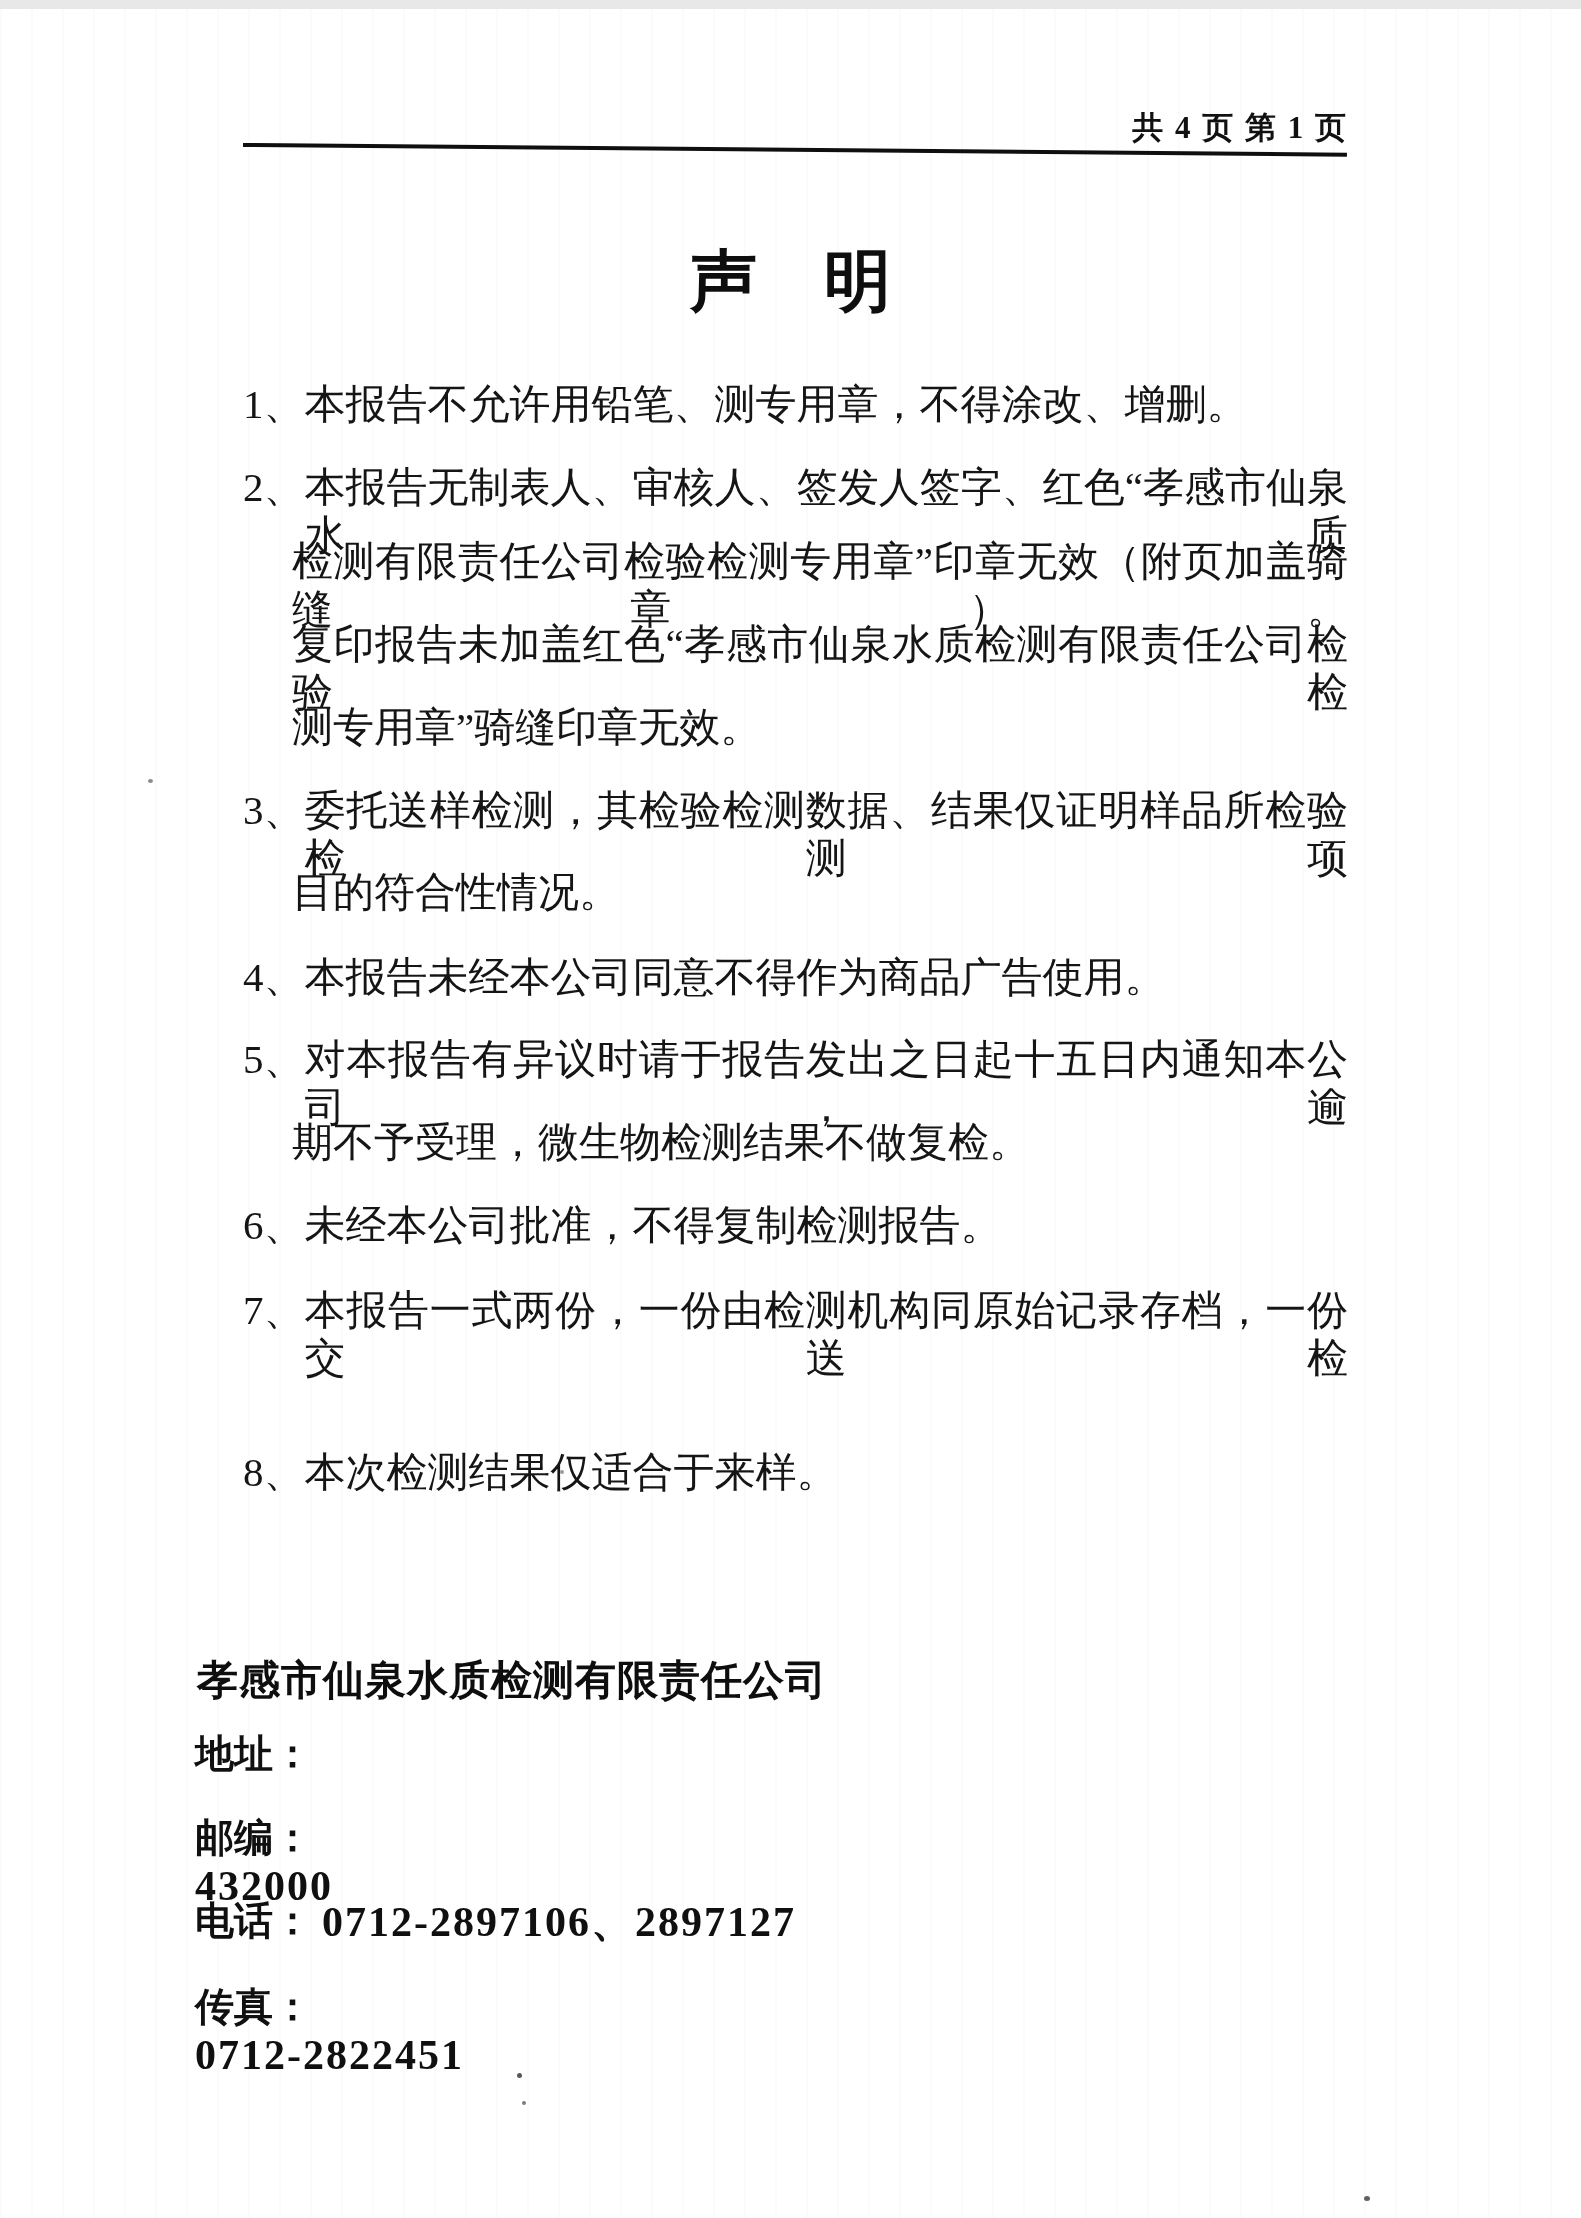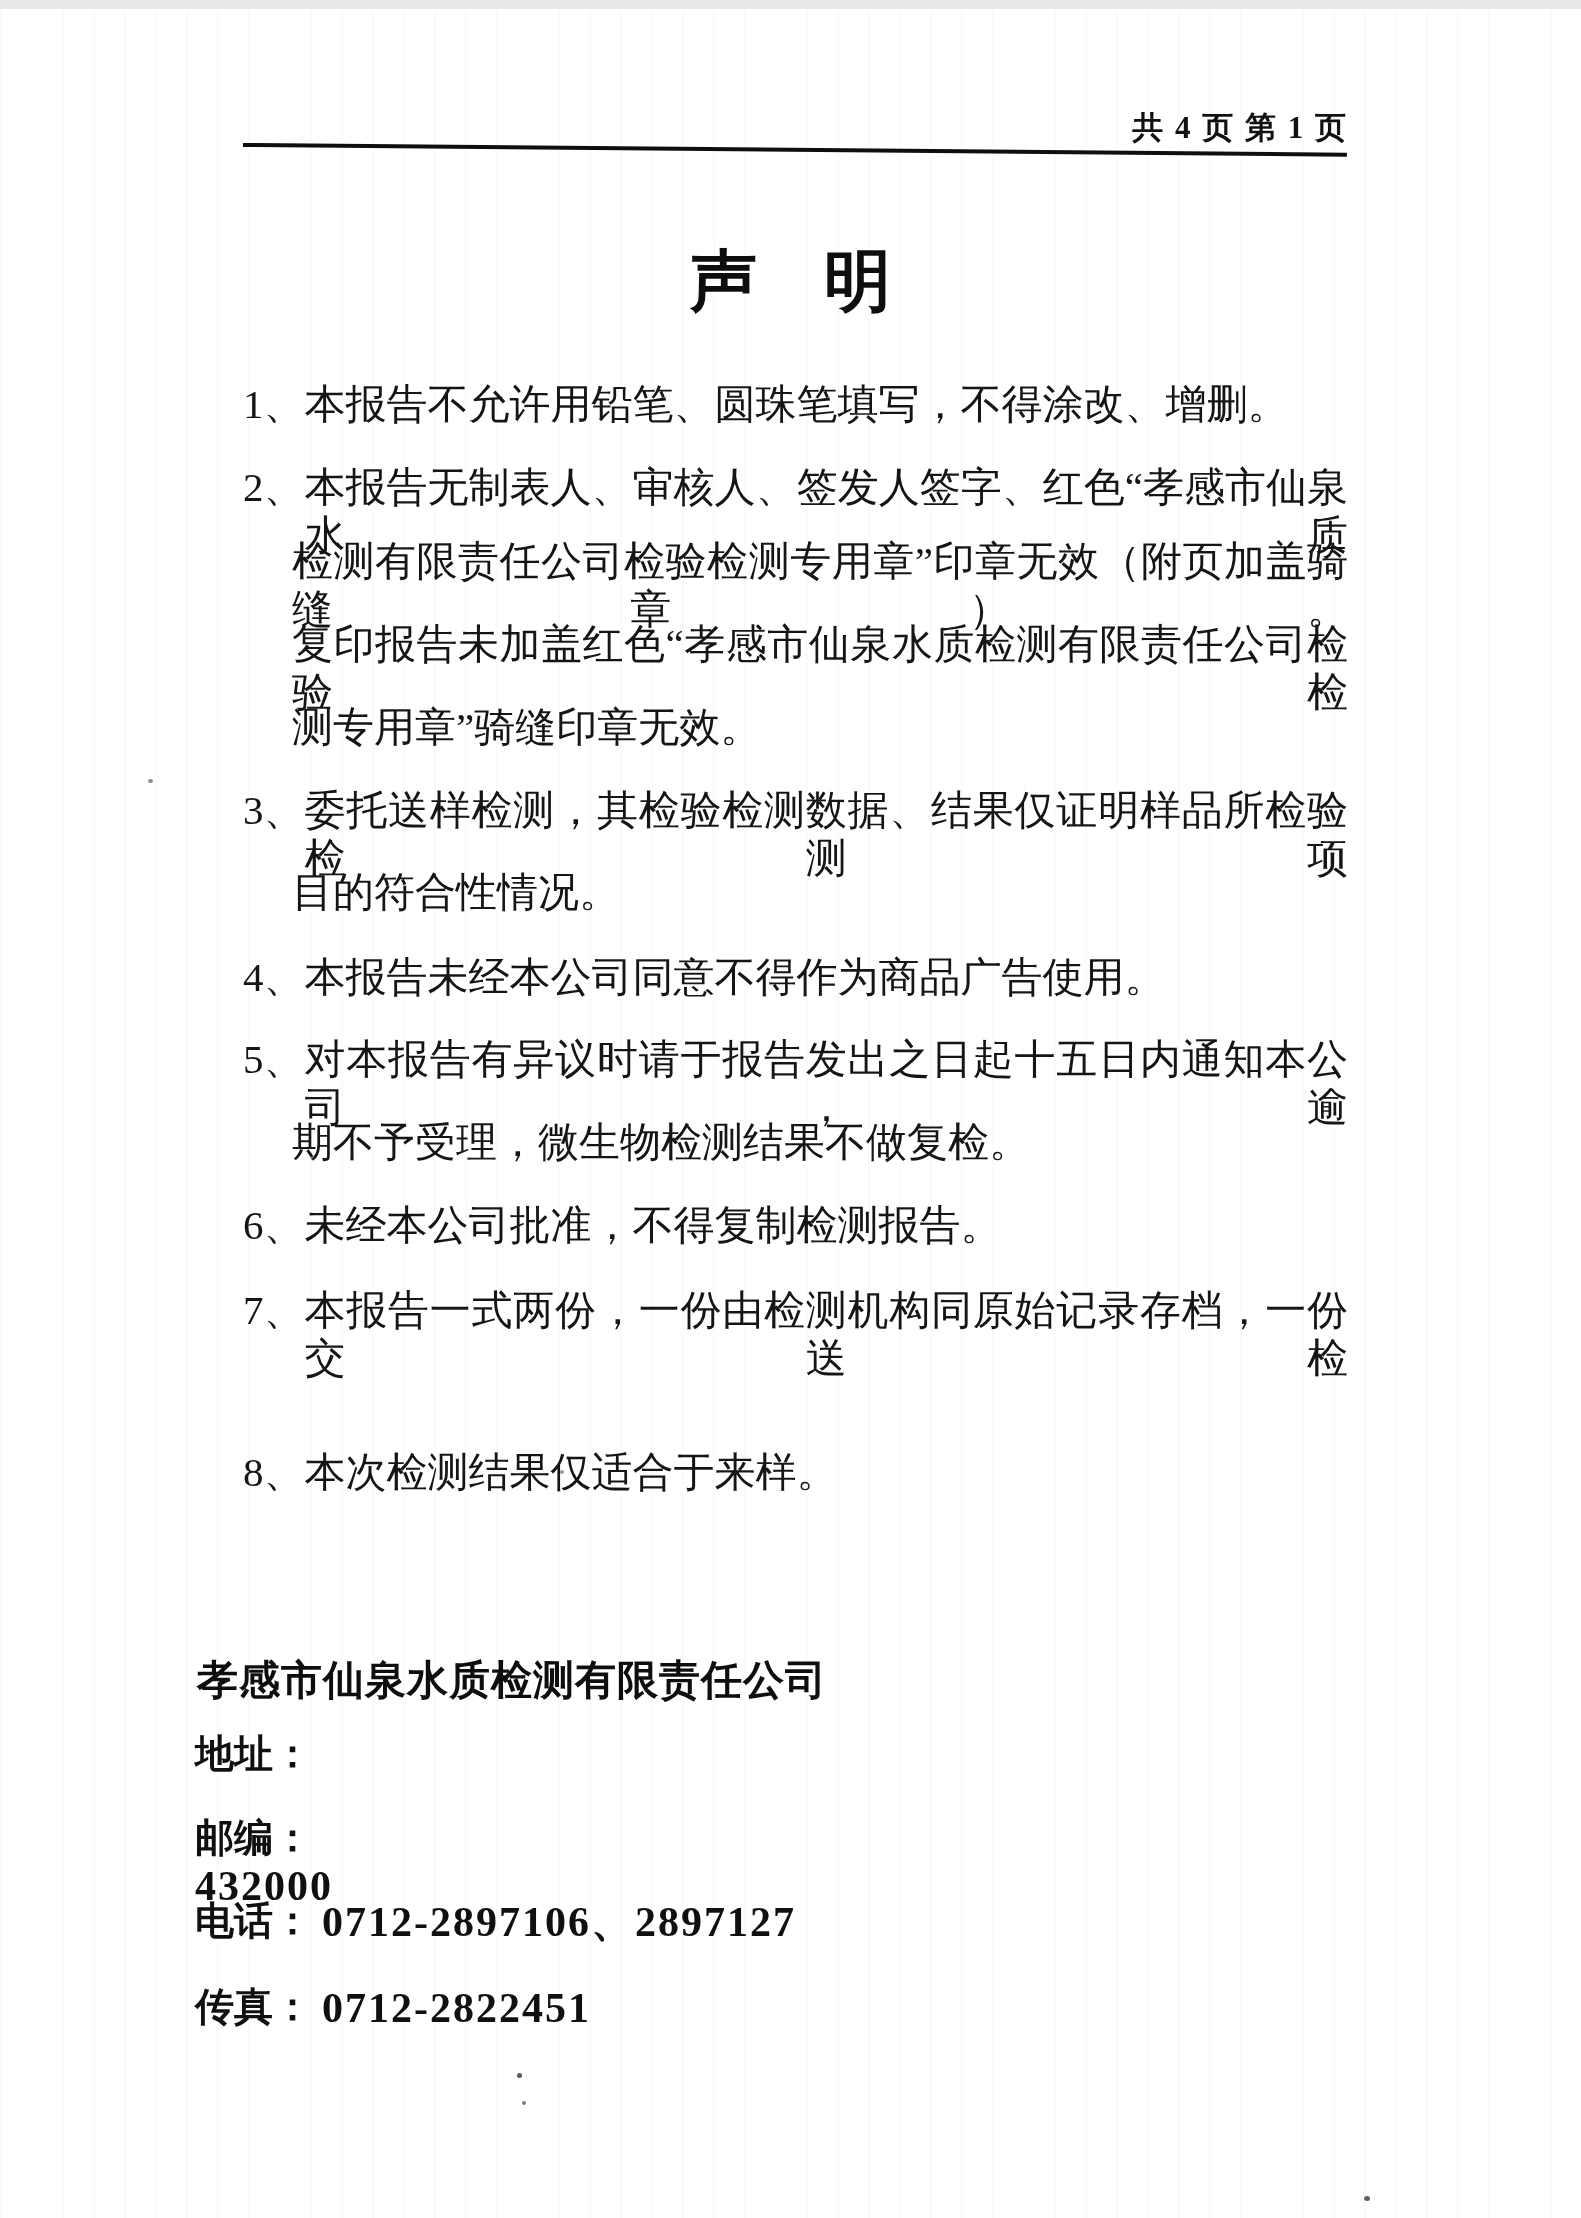--- a/index.html
+++ b/index.html
@@ -52,21 +52,21 @@
   .company{
     position:absolute; top:1647px; left:197px;
     font:bold 41px/1.2 "DejaVu Sans","Liberation Sans",sans-serif;
     letter-spacing:1px; color:#0e0e0e;text-align:center;
   }
   .contact-row{
     position:absolute; left:195px; display:flex;
     font:bold 39px/1.2 "DejaVu Sans","Liberation Sans",sans-serif;
     color:#101010;
   }
-  .c1{top:1722px;} .c2{top:1806px;flex-direction:column;} .c3{top:1889px;} .c4{top:1975px;}
+  .c1{top:1722px;} .c2{top:1806px;flex-direction:column;} .c3{top:1889px;} .c4{top:1975px;flex-direction:column;}
   .contact-row .label{margin-right:10px;}
   .contact-row .val{letter-spacing:1px;}
   .contact-row .val.num-val{
     font:600 42px/1.15 "Liberation Serif","DejaVu Serif",serif;
     letter-spacing:2px;
   }
   
   .speck{position:absolute;background:#555;border-radius:50%;opacity:.85;}
   .s1{left:148px;top:770px;width:5px;height:4px;background:#777;}
   .s2{left:560px;top:1461px;width:4px;height:4px;background:#8a8a8a;}
@@ -79,21 +79,21 @@
 
 <div class="page">
 
   <div class="pageinfo">共 4 页  第 1 页</div>
   <div class="rule"></div>
 
   <div class="title">声　明</div>
 
   <div class="line l1">
     <span class="num">1、</span>
-    <span class="txt">本报告不允许用铅笔、圆珠笔填写，不得涂改、增删。</span>
+    <span class="txt">本报告不允许用铅笔、测专用章，不得涂改、增删。</span>
   </div>
 
   <div class="line l2 full">
     <span class="num">2、</span>
     <span class="txt">本报告无制表人、审核人、签发人签字、红色“孝感市仙泉水质</span>
   </div>
   <div class="line l3 cont full">
     <span class="txt">检测有限责任公司检验检测专用章”印章无效（附页加盖骑缝章）。</span>
   </div>
   <div class="line l4 cont full">

